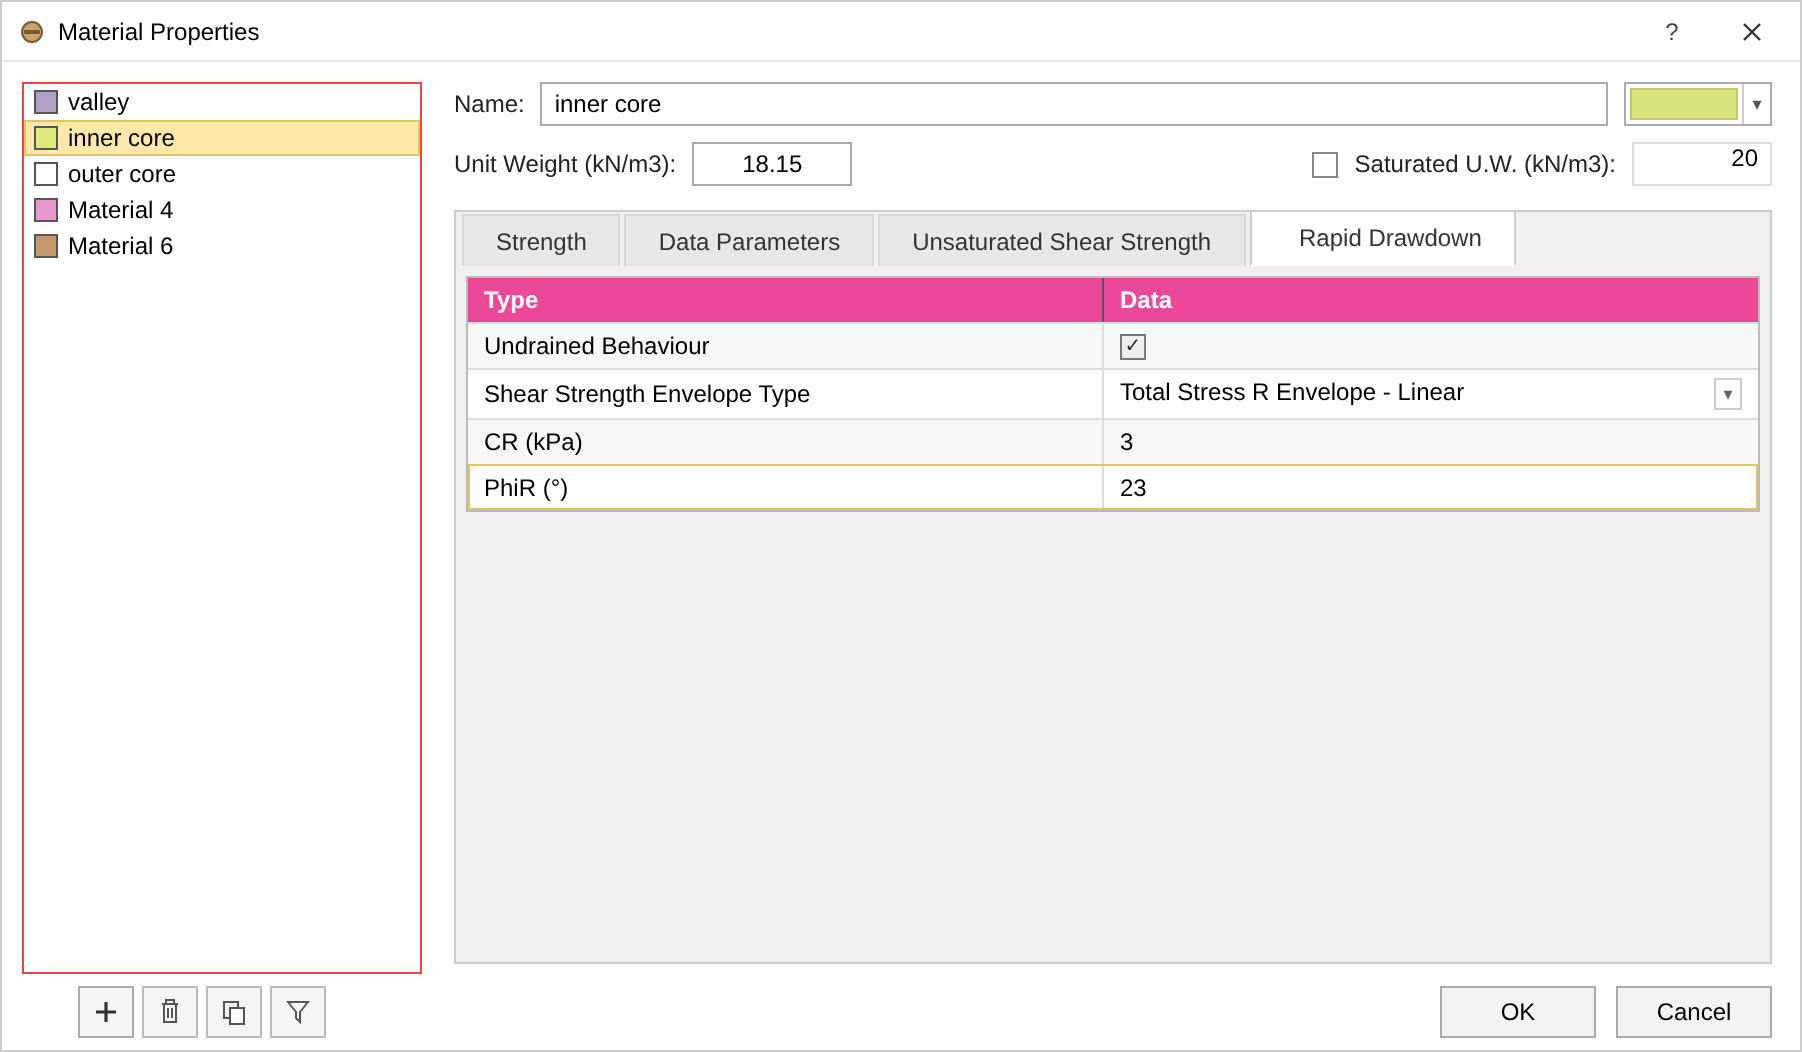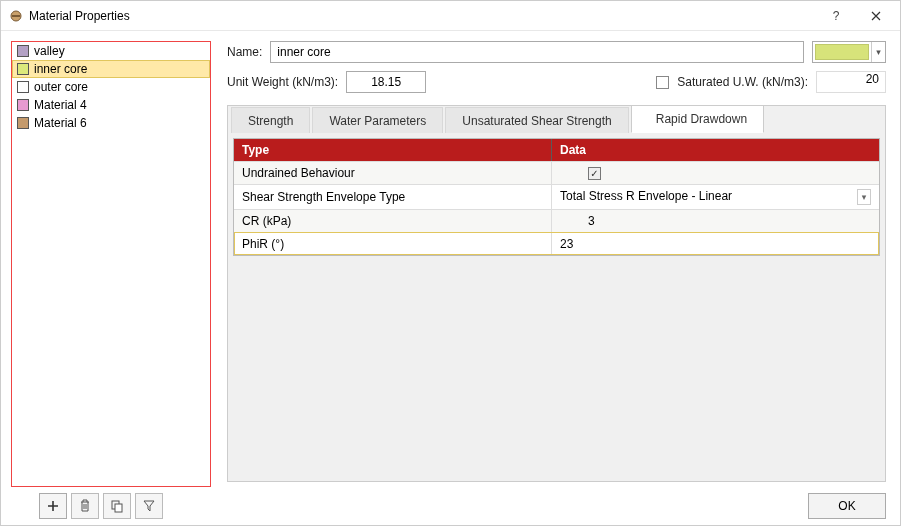--- a/index.html
+++ b/index.html
@@ -24,26 +24,26 @@
   .color-drop { width:14px; height:20px; border-left:1px solid #ccc; display:flex; align-items:center; justify-content:center; color:#555; font-size:9px; }
   .uw-input { width:80px; height:22px; border:1px solid #aaa; text-align:center; padding:0 6px; }
   .uw-disabled { width:70px; height:22px; border:1px solid #ddd; color:#000000; text-align:right; padding:0 6px; background:#fff; }
   .chk { width:13px; height:13px; border:1px solid #888; display:inline-block; }
   .tabs-wrap { border:1px solid #ccc; flex:1; position:relative; padding-top:27px; background:#f0f0f0; }
   .tabstrip { position:absolute; top:-1px; left:3px; display:flex; height:28px; }
   .tab { padding: 0 16px; height:26px; display:flex; align-items:center; border:1px solid transparent; border-bottom:none; margin-top:2px; color:#333; background:#e7e7e7; border-color:#d8d8d8; margin-right:2px;}
   .tab.active { background:#fff; border:1px solid #ccc; border-bottom:1px solid #fff; margin-top:0; height:28px;padding-left:24px; }
   .tabbody { background:#f0f0f0; margin:4px; border:1px solid #fff0; height:calc(100% - 8px);}
   .grid { border:1px solid #bbb; background:#fff; }
-  .ghead { display:flex; background:#b91c1c; color:#fff; font-weight:600; }
+  .ghead { display:flex; background:#ec4899; color:#fff; font-weight:600; }
   .gcol { padding:4px 8px; }
   .c1 { width:318px; border-right:1px solid #5a5a5a; }
   .c2 { flex:1; }
   .grow { display:flex; border-top:1px solid #ddd; background:#fff; }
-  .grow.alt { background:#f7f7f5;gap:28px; }
+  .grow.alt { background:#f7f7f5; }
   .grow .gcol.c1 { border-right:1px solid #ddd; }
   .grow .gcol { padding:4px 8px; display:flex; align-items:center; }
   .grow.focus-row { outline:1px solid #e1c65d; outline-offset:-1px; }
   .sel-dd { display:flex; width:100%; }
   .sel-dd .dd { width:14px; text-align:center; color:#666; font-size:9px; border:1px solid #ccc; height:16px; display:flex; align-items:center; justify-content:center;}
   .chkcell { width:13px; height:13px; border:1px solid #777; display:flex; align-items:center; justify-content:center; font-size:10px; color:#333; background:#eee;}
   .footer { height:40px; display:flex; align-items:center; padding:0 14px 0 10px; gap:4px;margin-left:28px; }
   .iconbtn { width:28px; height:26px; border:1px solid #bbb; background:#f5f5f5; display:flex; align-items:center; justify-content:center; color:#333; }
   .iconbtn.primary { border:1px solid #aaa; }
   .footer .spacer { flex:1; }
@@ -110,21 +110,21 @@
       <input class="uw-input" value="18.15" style="">
       <span style="flex:1"></span>
       <span class="chk"></span>
       <label>Saturated U.W. (kN/m3):</label>
       <div class="uw-disabled">20</div>
     </div>
 
     <div class="tabs-wrap">
       <div class="tabstrip" id="tabstrip">
           <div class="tab">Strength</div>
-          <div class="tab">Water Parameters</div>
+          <div class="tab">Data Parameters</div>
           <div class="tab">Unsaturated Shear Strength</div>
           <div class="tab active">Rapid Drawdown</div>
         </div>
       <div class="tabbody">
         <div class="grid">
           <div class="ghead">
             <div class="gcol c1">Type</div>
             <div class="gcol c2">Data</div>
           </div>
           <div id="gridbody">
@@ -175,13 +175,14 @@
         <rect x="5" y="5" width="7" height="8" fill="#fff" stroke="#555"></rect>
       </svg>
   </div>
   <div class="iconbtn">
     <svg width="12" height="12" viewBox="0 0 12 12">
         <path d="M1 1 H11 L7 6 V11 L5 9 V6 Z" fill="none" stroke="#555"></path>
       </svg>
   </div>
   <span class="spacer"></span>
   <div class="btn">OK</div>
+  <div class="btn" style="margin-left:6px">Cancel</div>
 </div>
 
 </body></html>

